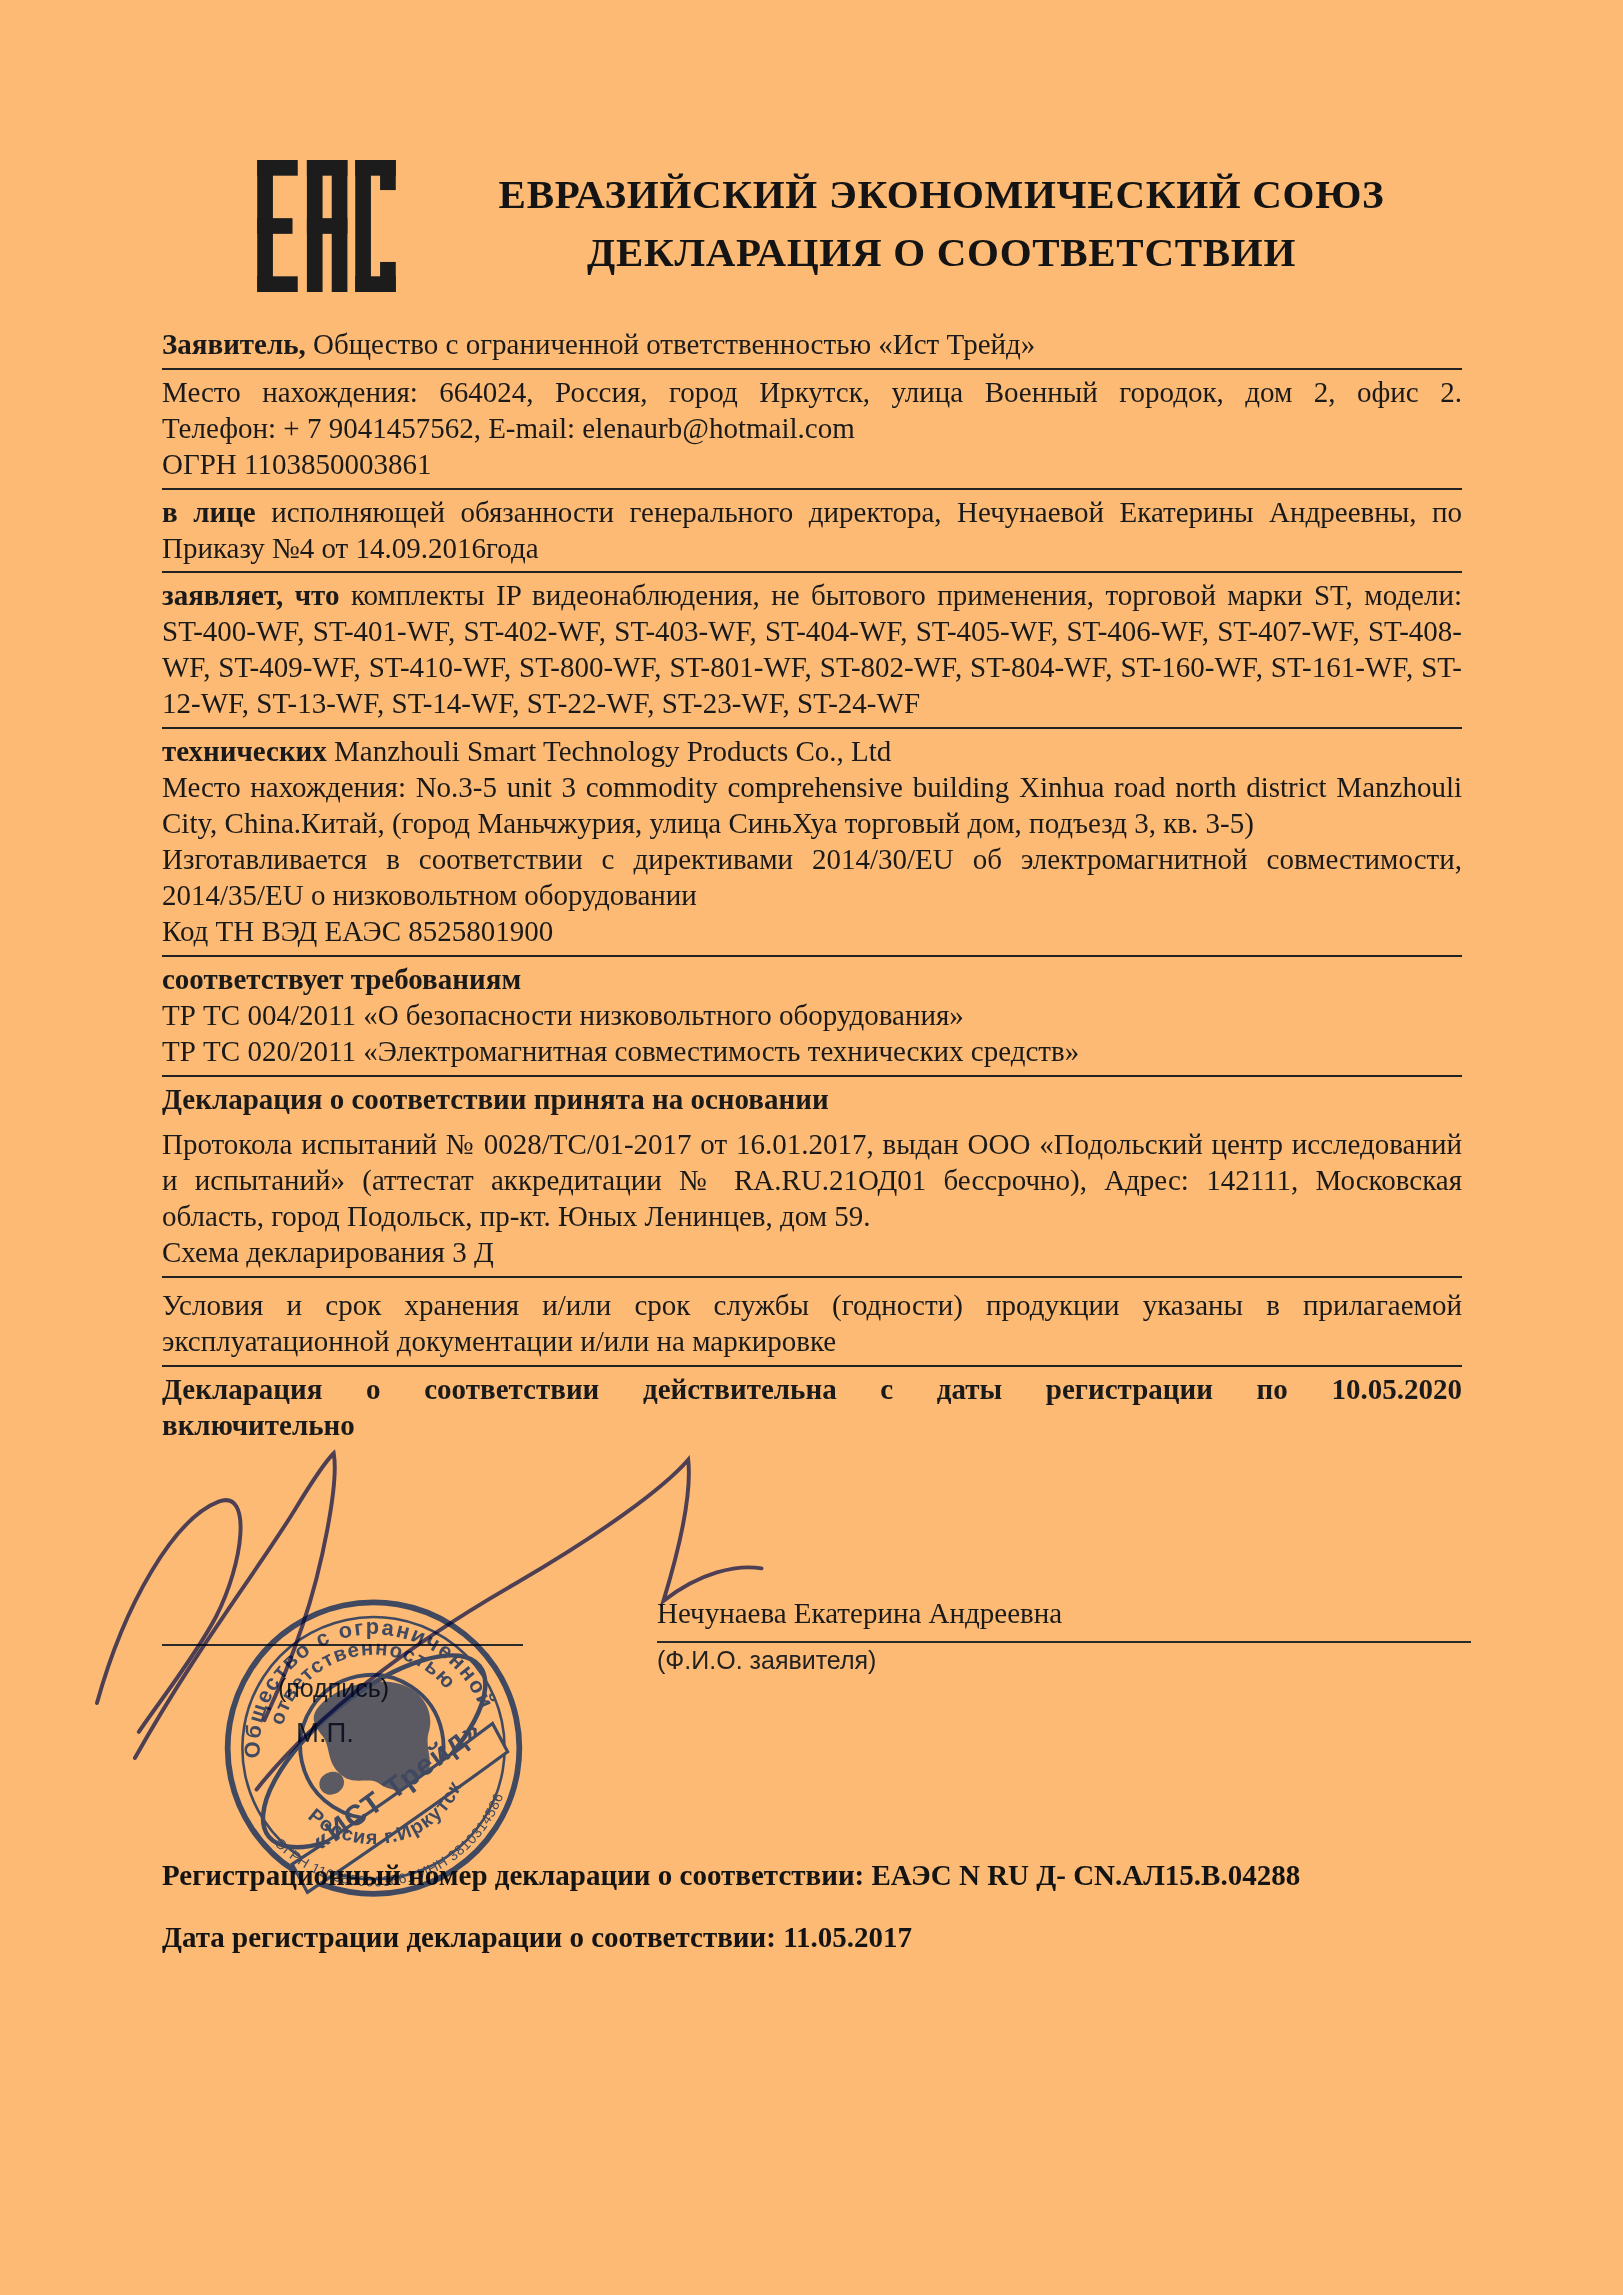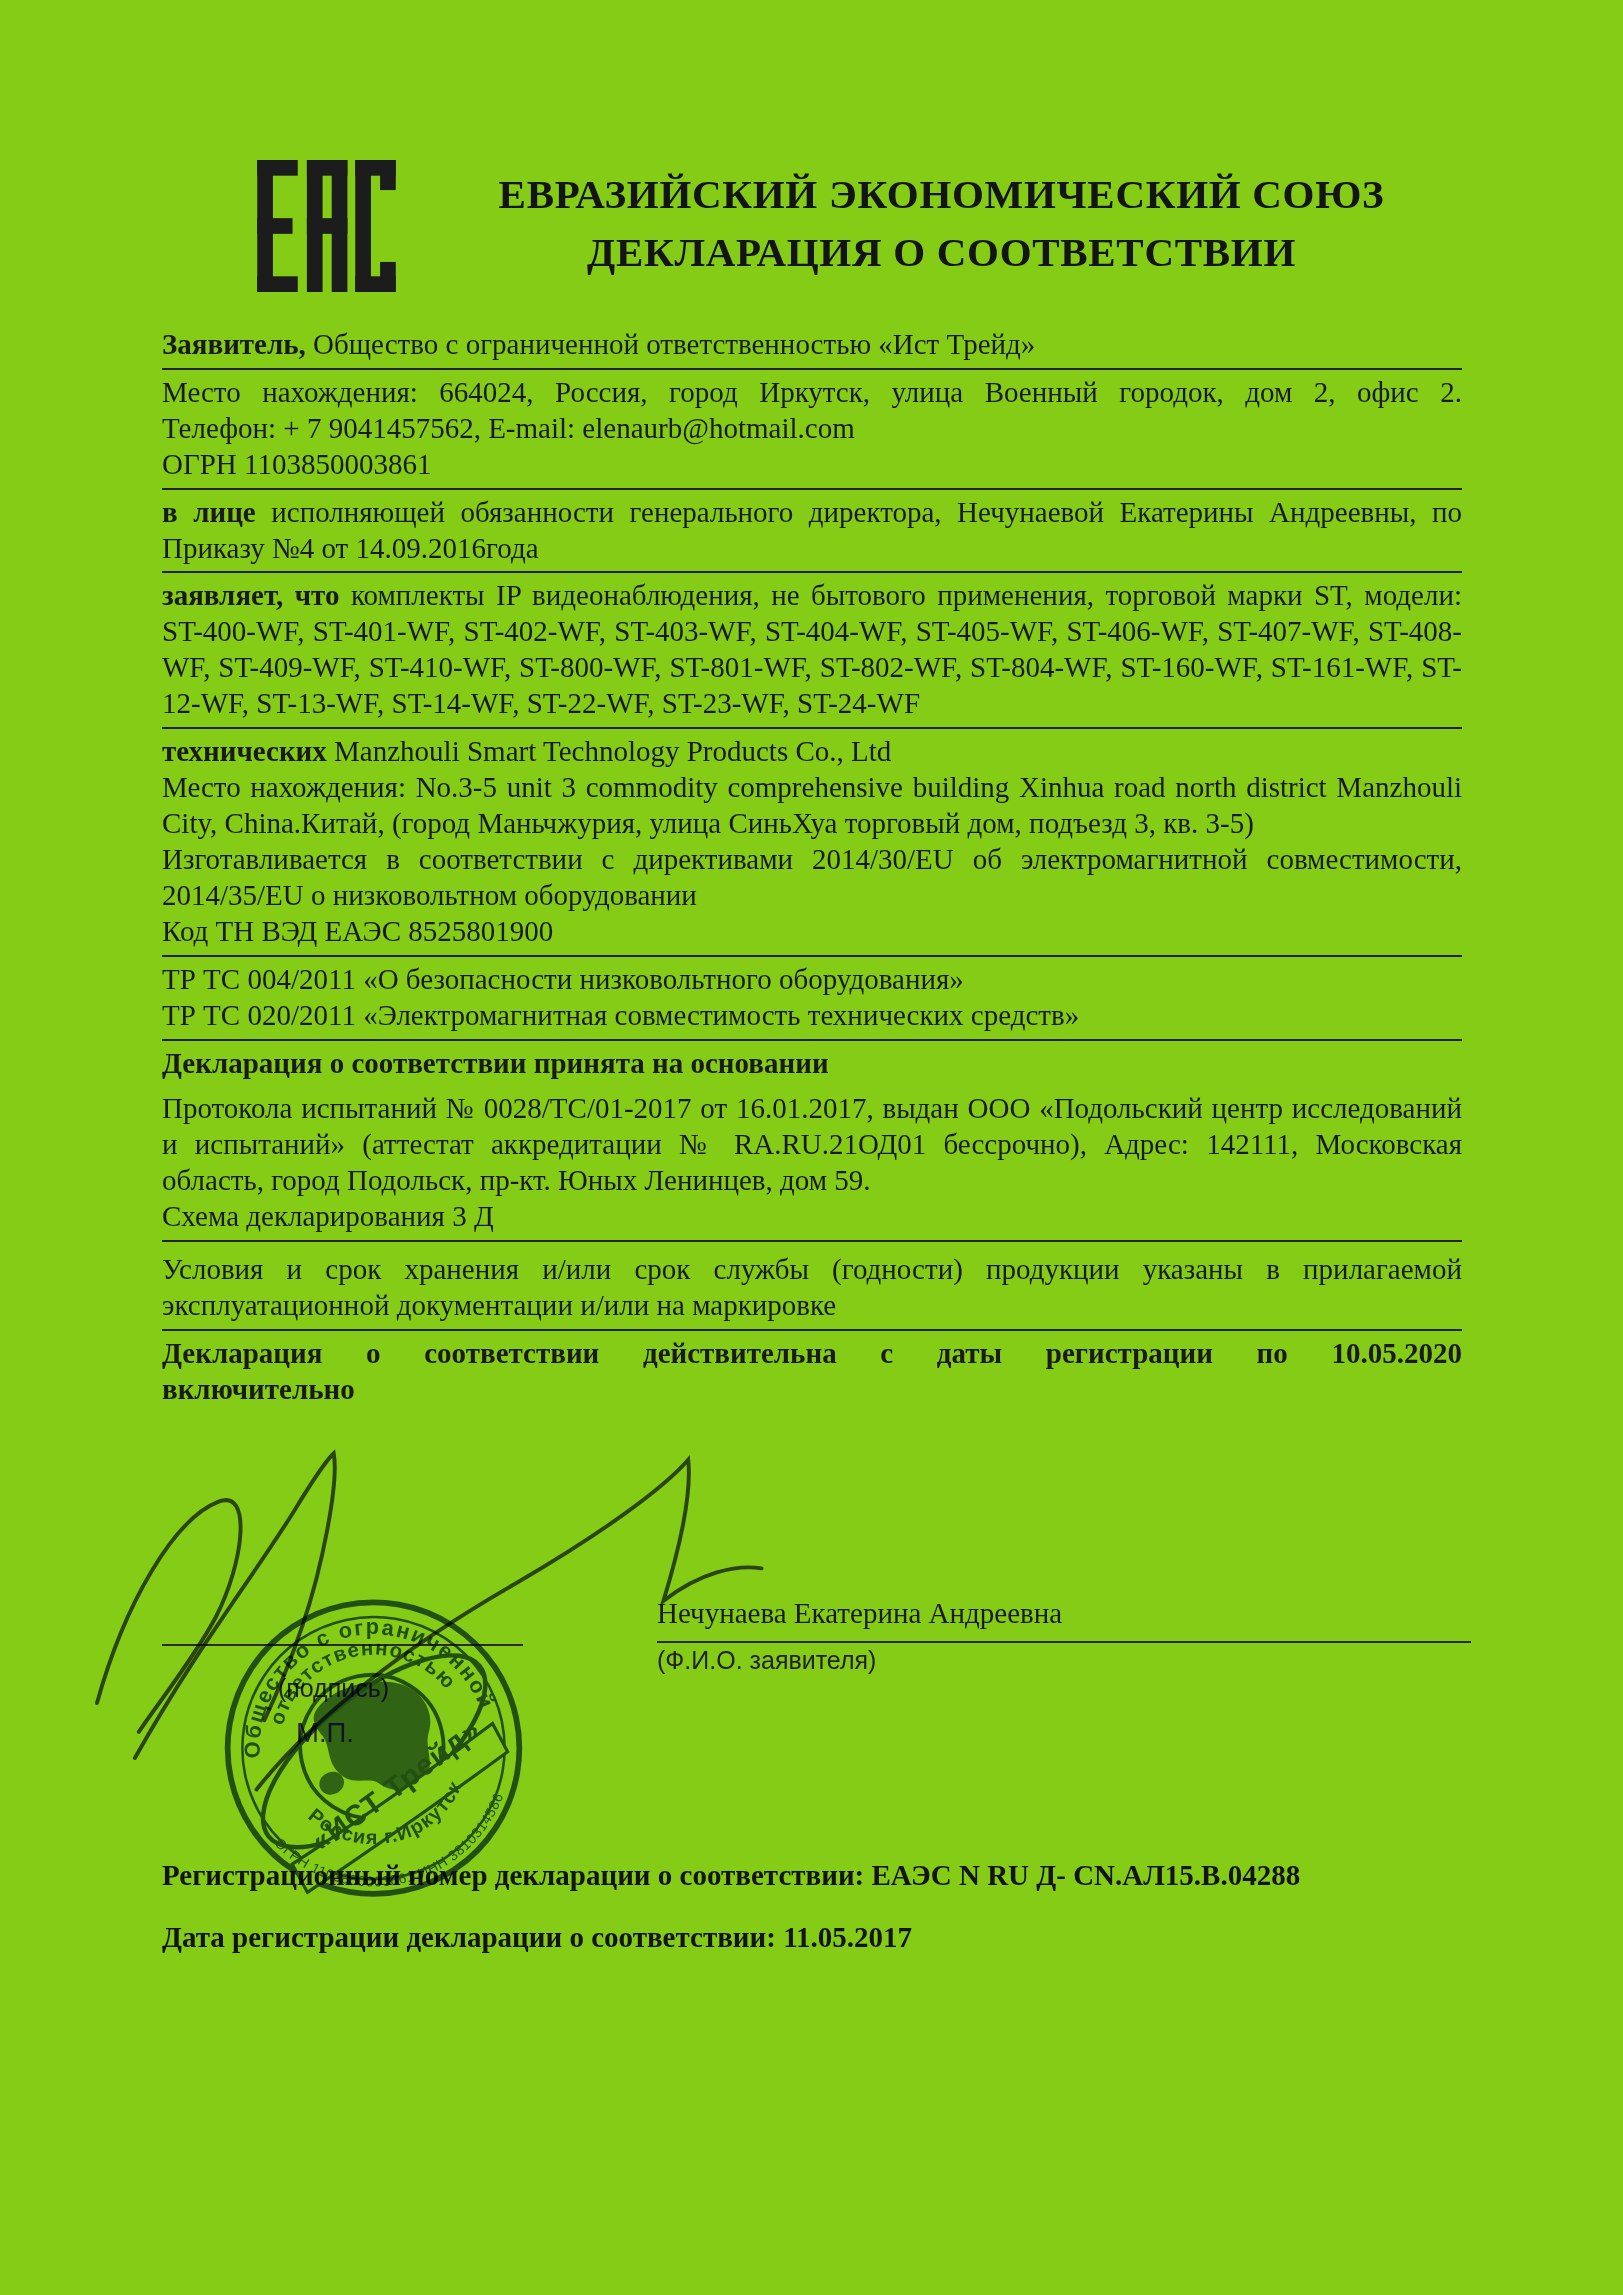--- a/index.html
+++ b/index.html
@@ -4,21 +4,21 @@
 <style>
   html,body{margin:0;padding:0;}
   body{
     width:1623px;height:2295px;
     background:#fdfdfc;
     font-family:"Liberation Serif", serif;
     color:#161616;
     position:relative;
     overflow:hidden;
   }
-  .page{position:absolute;inset:0;background:#84cc16;}
+  .page{position:absolute;inset:0;background:#fdba74;}
 
   
   .eac-logo{position:absolute;left:257px;top:160px;}
   .title{
     position:absolute;left:366px;top:165px;width:1151px;
     text-align:center;font-weight:bold;font-size:41px;line-height:58px;
     letter-spacing:0.7px;color:#141414;
   }
 
   
@@ -99,20 +99,21 @@
     <hr class="rule">
     <p class="just"><b>в лице</b> <span>исполняющей обязанности генерального директора, Нечунаевой Екатерины Андреевны, по Приказу №4 от 14.09.2016года</span></p>
     <hr class="rule">
     <p class="just"><b>заявляет, что</b> <span>комплекты IP видеонаблюдения, не бытового применения, торговой марки ST, модели: ST-400-WF, ST-401-WF, ST-402-WF, ST-403-WF, ST-404-WF, ST-405-WF, ST-406-WF, ST-407-WF, ST-408-WF, ST-409-WF, ST-410-WF, ST-800-WF, ST-801-WF, ST-802-WF, ST-804-WF, ST-160-WF, ST-161-WF, ST-12-WF, ST-13-WF, ST-14-WF, ST-22-WF, ST-23-WF, ST-24-WF</span></p>
     <hr class="rule">
     <p><b>технических</b> <span>Manzhouli Smart Technology Products Co., Ltd</span></p>
     <p class="just">Место нахождения: No.3-5 unit 3 commodity comprehensive building Xinhua road north district Manzhouli City, China.Китай, (город Маньчжурия, улица СиньХуа торговый дом, подъезд 3, кв. 3-5)</p>
     <p class="just">Изготавливается в соответствии с директивами 2014/30/EU об электромагнитной совместимости, 2014/35/EU о низковольтном оборудовании</p>
     <p>Код ТН ВЭД ЕАЭС 8525801900</p>
     <hr class="rule">
+    <p class="bold">соответствует требованиям</p>
     <p>ТР ТС 004/2011 «О безопасности низковольтного оборудования»</p>
     <p>ТР ТС 020/2011 «Электромагнитная совместимость технических средств»</p>
     <hr class="rule">
     <p class="bold">Декларация о соответствии принята на основании</p>
     <p class="just mt">Протокола испытаний № 0028/ТС/01-2017 от 16.01.2017, выдан ООО «Подольский центр исследований и испытаний» (аттестат аккредитации № RA.RU.21ОД01 бессрочно), Адрес: 142111, Московская область, город Подольск, пр-кт. Юных Ленинцев, дом 59.</p>
     <p>Схема декларирования 3 Д</p>
     <hr class="rule">
     <p class="just mt">Условия и срок хранения и/или срок службы (годности) продукции указаны в прилагаемой эксплуатационной документации и/или на маркировке</p>
     <hr class="rule">
     <p class="bold jf">Декларация о соответствии действительна с даты регистрации по 10.05.2020</p>

